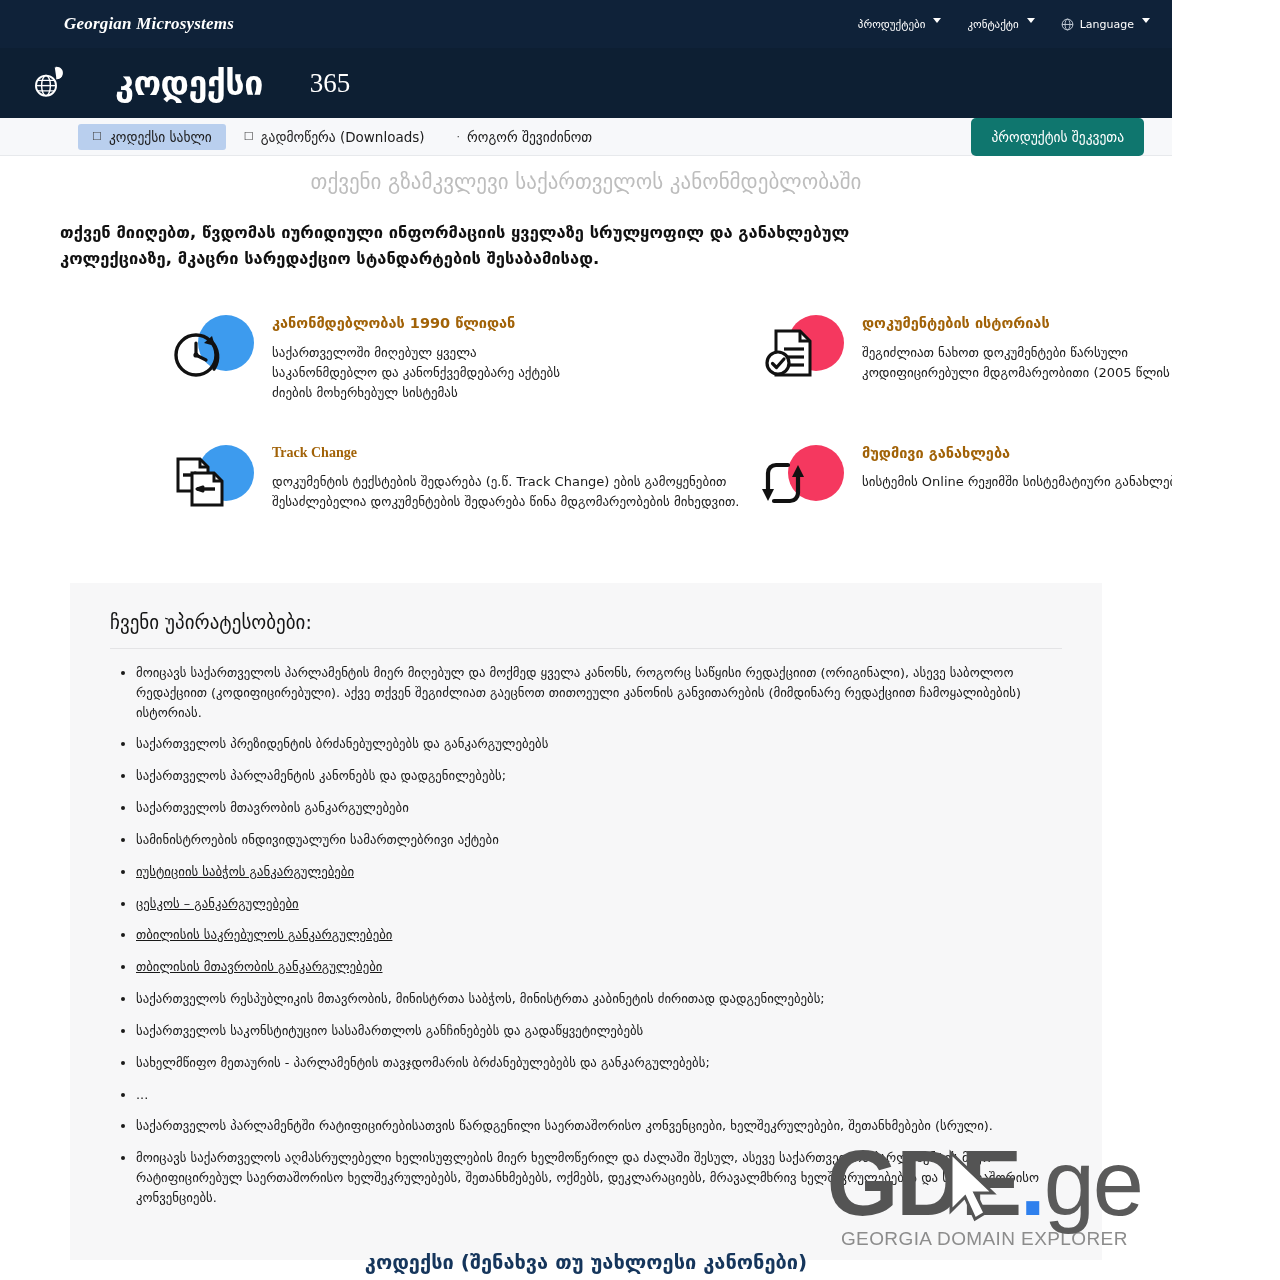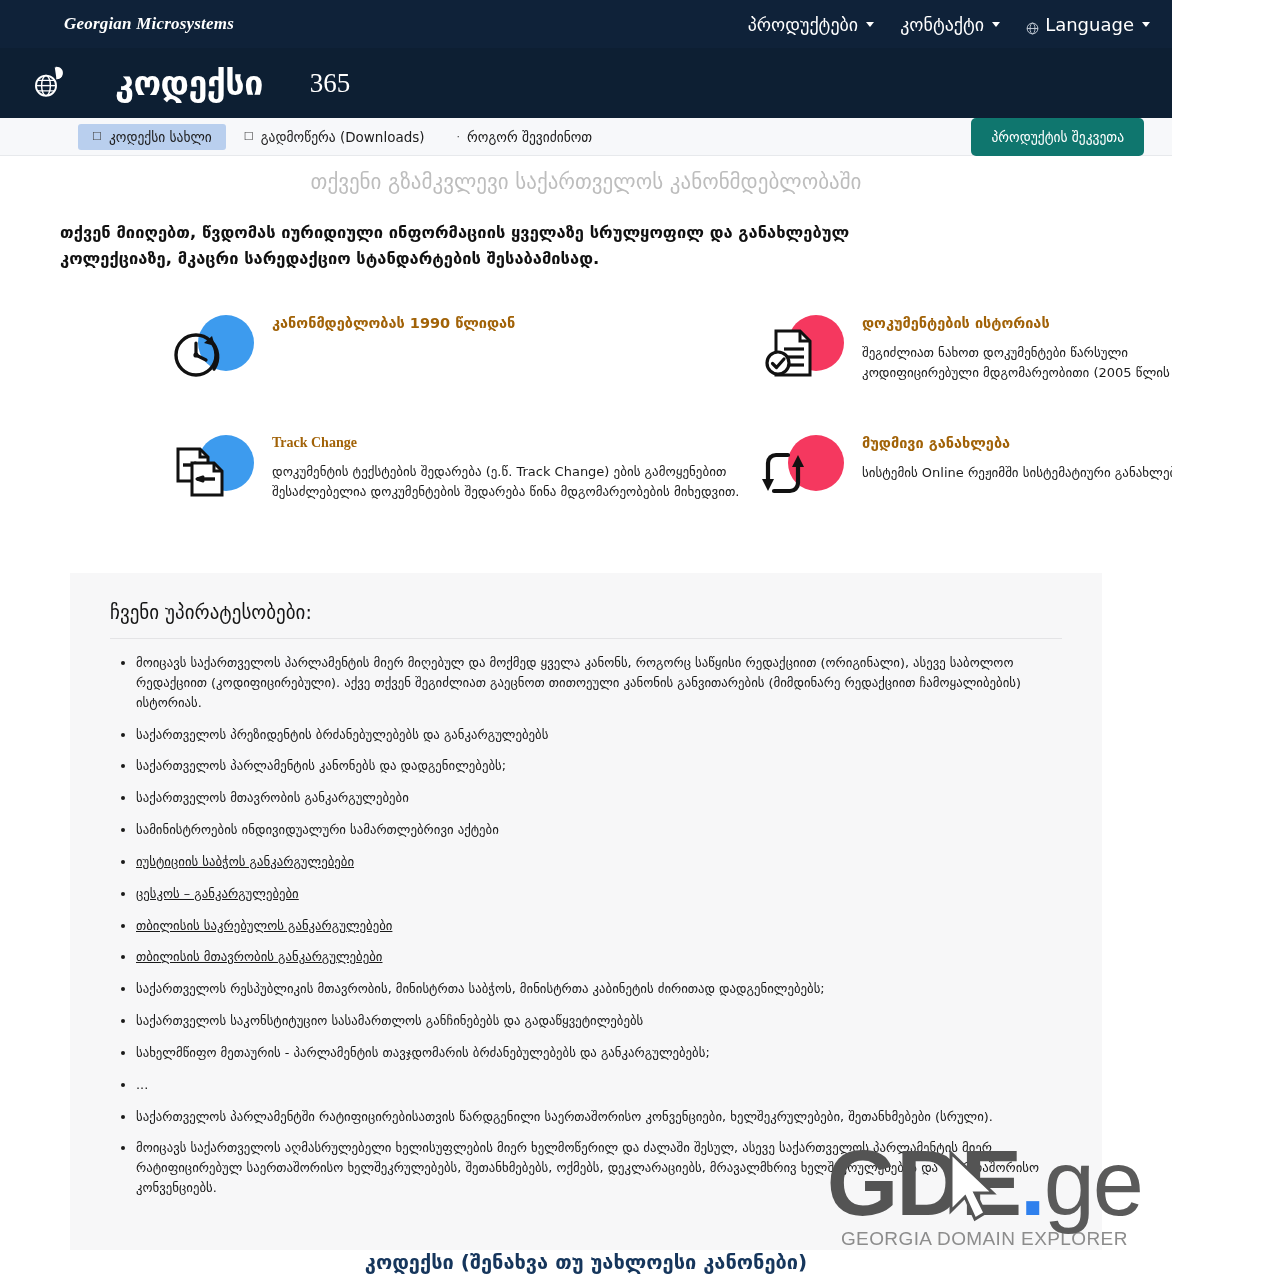--- a/index.html
+++ b/index.html
@@ -31,23 +31,23 @@
     white-space: nowrap;
   }
   .topnav {
     margin-left: auto;
     display: flex;
     align-items: center;
     gap: 26px;
   }
   .topnav-item {
     display: flex;
-    align-items: center;
+    align-items: flex-start;
     gap: 6px;
-    font-size: 18px;
+    font-size: 11px;
     color: #ffffff;
     cursor: pointer;
     white-space: nowrap;
   }
   .caret {
     width: 0; height: 0;
     border-left: 4px solid transparent;
     border-right: 4px solid transparent;
     border-top: 5px solid #ffffff;
     display: inline-block;
@@ -336,20 +336,23 @@
           <circle cx="26" cy="32" r="20" fill="none" stroke="#111" stroke-width="3.4"></circle>
           <line x1="26" y1="32" x2="26" y2="20" stroke="#111" stroke-width="3.2" stroke-linecap="round"></line>
           <line x1="26" y1="32" x2="36" y2="37" stroke="#111" stroke-width="3.2" stroke-linecap="round"></line>
           <circle cx="26" cy="32" r="2.6" fill="#111"></circle>
           <path d="M41 18 a22 22 0 0 1 3 28" fill="none" stroke="#111" stroke-width="3.4" stroke-linecap="round"></path>
           <path d="M34 20 L42 13 L45 23 Z" fill="#111"></path>
         </svg>
       </div>
       <div class="feature-text">
         <p class="feature-title">კანონმდებლობას 1990 წლიდან</p>
+        <p class="feature-desc">საქართველოში მიღებულ ყველა
+საკანონმდებლო და კანონქვემდებარე აქტებს
+ძიების მოხერხებულ სისტემას</p>
       </div>
     </div>
 
     <div class="feature">
       <div class="feature-art">
         <div class="blob pink"></div>
         <svg width="64" height="60" viewBox="0 0 64 60">
           <path d="M16 8 H40 L50 18 V52 H16 Z" fill="#fff" stroke="#111" stroke-width="3"></path>
           <path d="M40 8 V18 H50" fill="none" stroke="#111" stroke-width="3"></path>
           <line x1="24" y1="26" x2="44" y2="26" stroke="#111" stroke-width="3.2"></line>

